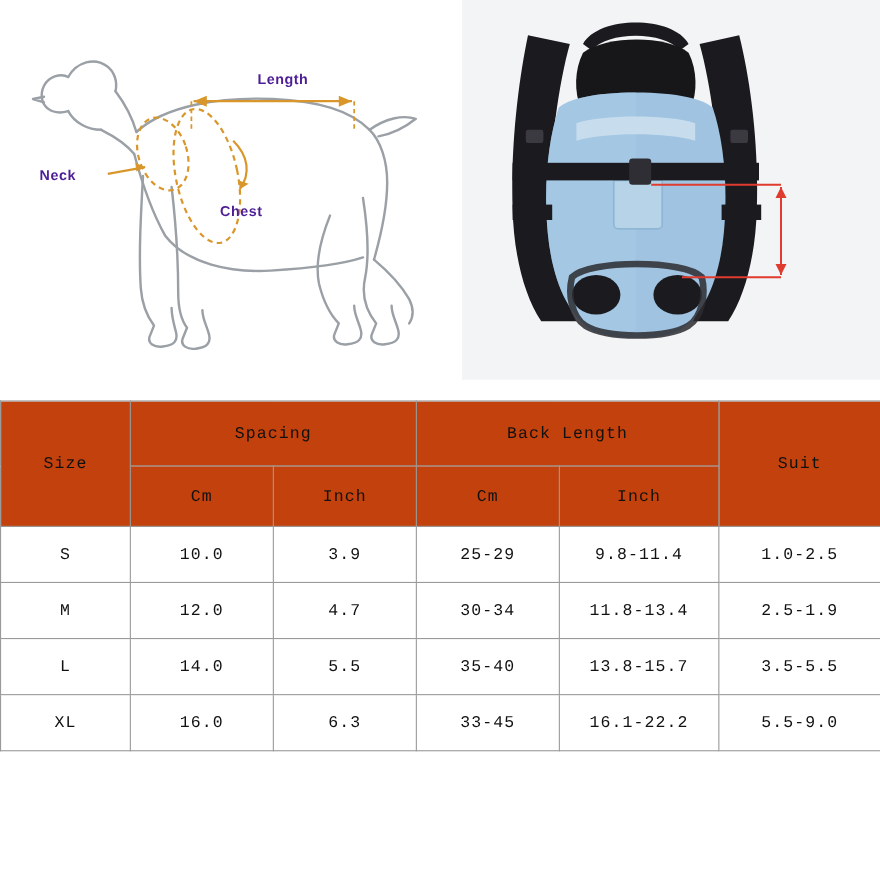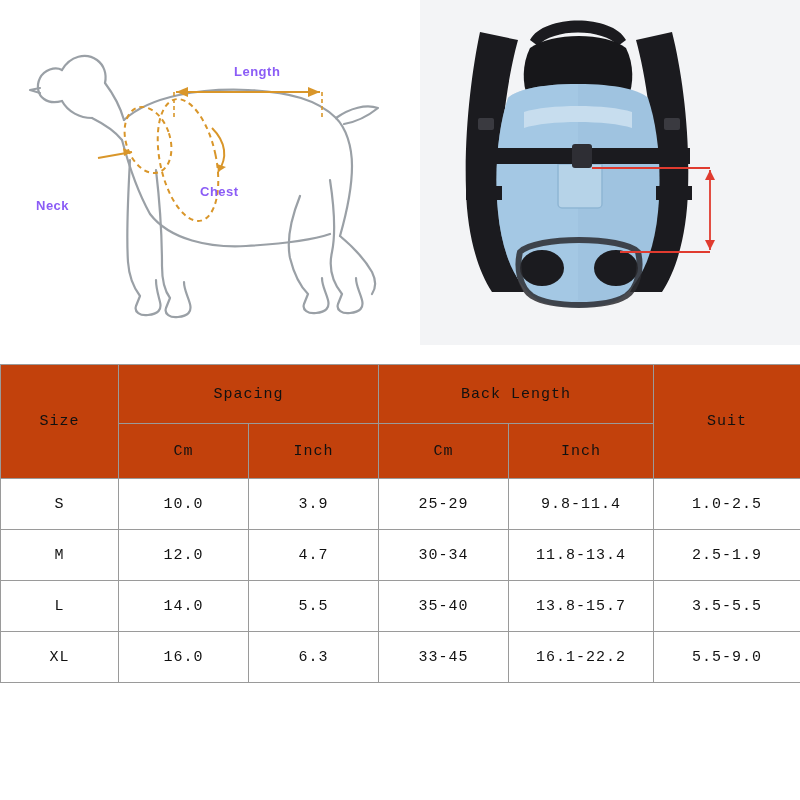--- a/index.html
+++ b/index.html
@@ -42,27 +42,27 @@
   }
   .svg-full {
     position: absolute;
     left: 0;
     top: 0;
   }
   .label {
     position: absolute;
     font-family: "Liberation Sans", sans-serif;
     font-size: 13px;
-    color: #8b5cf6;
+    color: #4c1d95;
     font-weight: 600;
     letter-spacing: 0.5px;
     white-space: nowrap;
     text-align: right;
   }
-  .label-neck  { left: 36px;  top: 152px; margin-top: 46px; }
+  .label-neck  { left: 36px;  top: 152px; }
   .label-chest { left: 200px; top: 184px; }
   .label-length{ left: 234px; top: 64px;  }
 
   
   .size-table {
     position: absolute;
     left: 0;
     top: 364px;
     width: 800px;
     border-collapse: collapse;

